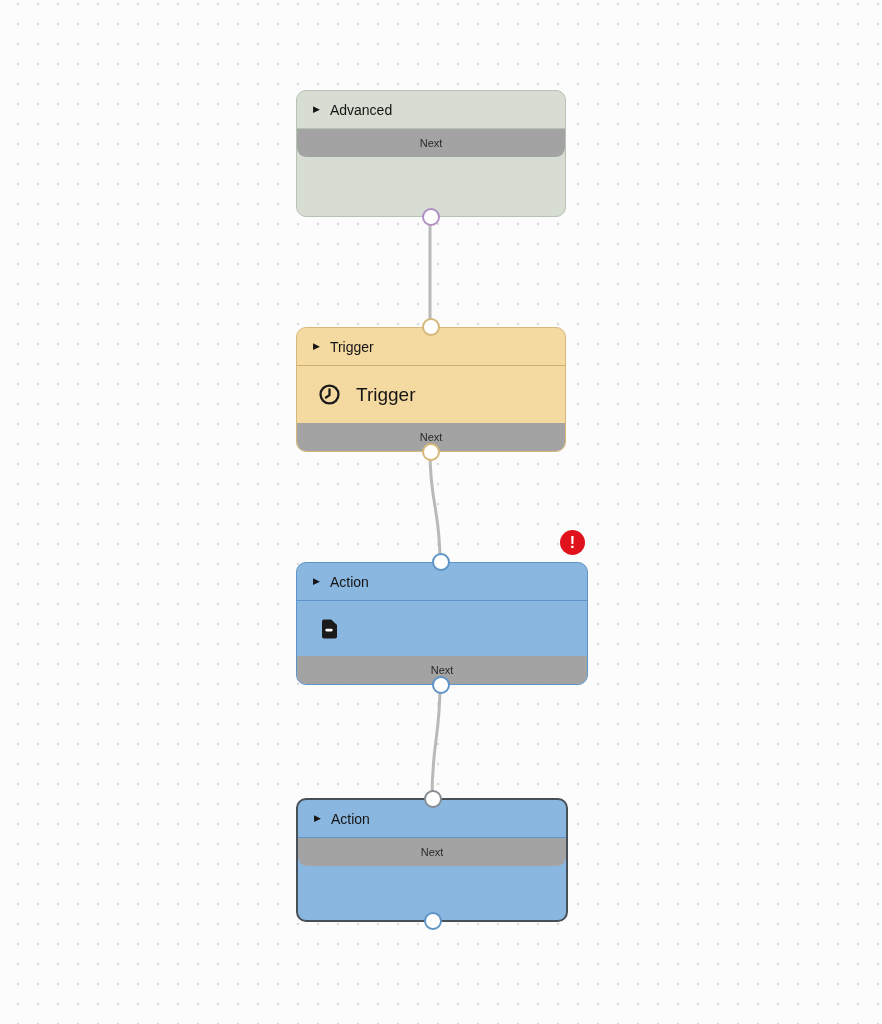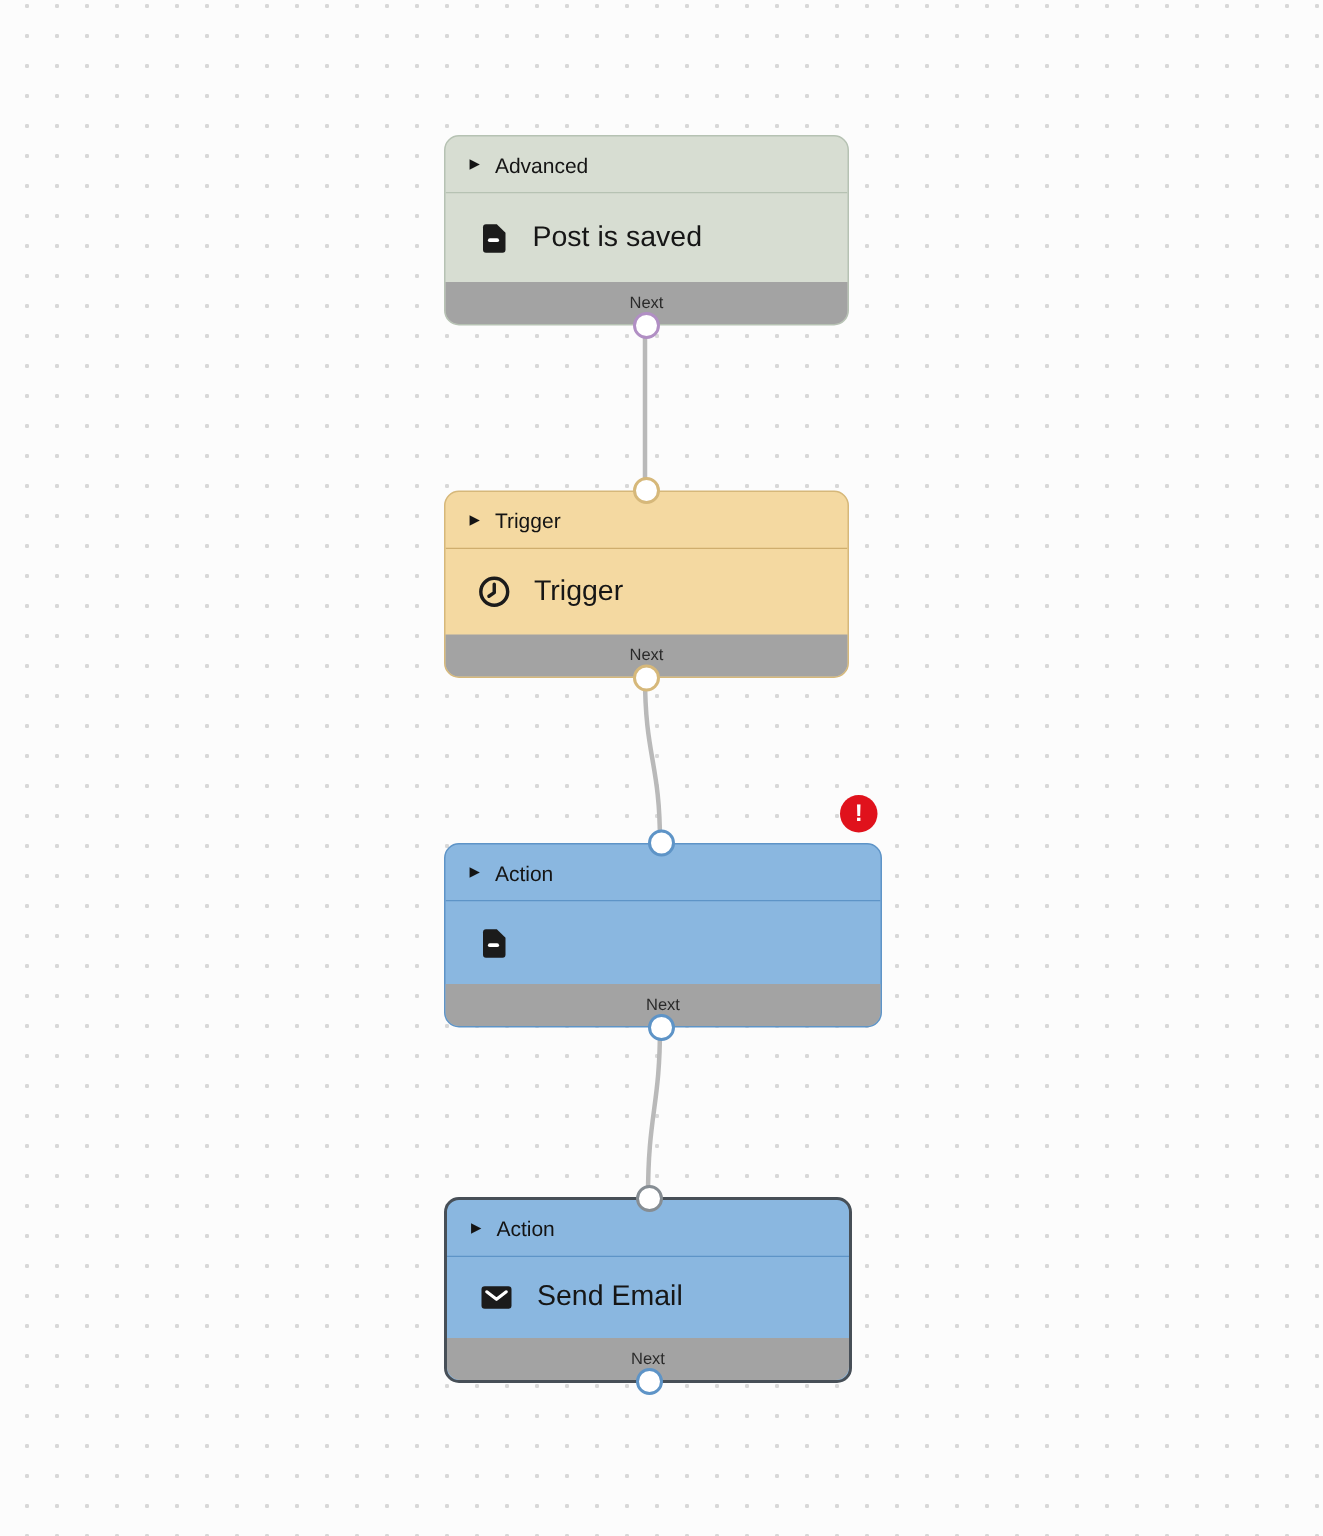--- a/index.html
+++ b/index.html
@@ -105,29 +105,20 @@
     <path d="M430 216 L430 327"></path>
     <path d="M430 451 C430 505, 440 508, 440 562"></path>
     <path d="M440 684 C440 738, 432 742, 432 798"></path>
   </svg>
 
   <div class="node trigger node-1">
     <div class="node-header">
       <span class="tri">▶</span>
       <span>Advanced</span>
     </div>
-    <div class="node-body">
-      <span class="icon">
-        <svg width="24" height="24" viewBox="0 0 24 24">
-          <path d="M7 2.5h7.2L20 8.1v11.4a2 2 0 0 1-2 2H7a2 2 0 0 1-2-2v-15a2 2 0 0 1 2-2z" fill="#1b1b1b"></path>
-          <rect x="8.3" y="11.8" width="7.4" height="2.6" rx="1.3" fill="#ffffff"></rect>
-        </svg>
-      </span>
-      <span>Post is saved</span>
-    </div>
     <div class="node-footer">
       <span>Next</span>
     </div>
     <div class="port bottom ring-purple" style="left:124.5px"></div>
   </div>
 
   <div class="node advanced node-2">
     <div class="node-header">
       <span class="tri">▶</span>
       <span>Trigger</span>
@@ -166,29 +157,20 @@
     </div>
     <div class="port top ring-blue" style="left:134.5px"></div>
     <div class="port bottom ring-blue" style="left:134.5px"></div>
   </div>
 
   <div class="node action selected node-4">
     <div class="node-header">
       <span class="tri">▶</span>
       <span>Action</span>
     </div>
-    <div class="node-body">
-      <span class="icon">
-        <svg width="26" height="24" viewBox="0 0 26 24">
-          <rect x="3" y="4.5" width="20" height="15" rx="2.2" fill="#1b1b1b"></rect>
-          <path d="M6.5 8.2 L13 13.2 L19.5 8.2" fill="none" stroke="#ffffff" stroke-width="2.1" stroke-linecap="round" stroke-linejoin="round"></path>
-        </svg>
-      </span>
-      <span>Send Email</span>
-    </div>
     <div class="node-footer">
       <span>Next</span>
     </div>
     <div class="port top ring-gray" style="left:125.5px"></div>
     <div class="port bottom ring-blue" style="left:125.5px"></div>
   </div>
 
   <div class="error-badge">
     <span>!</span>
   </div>

